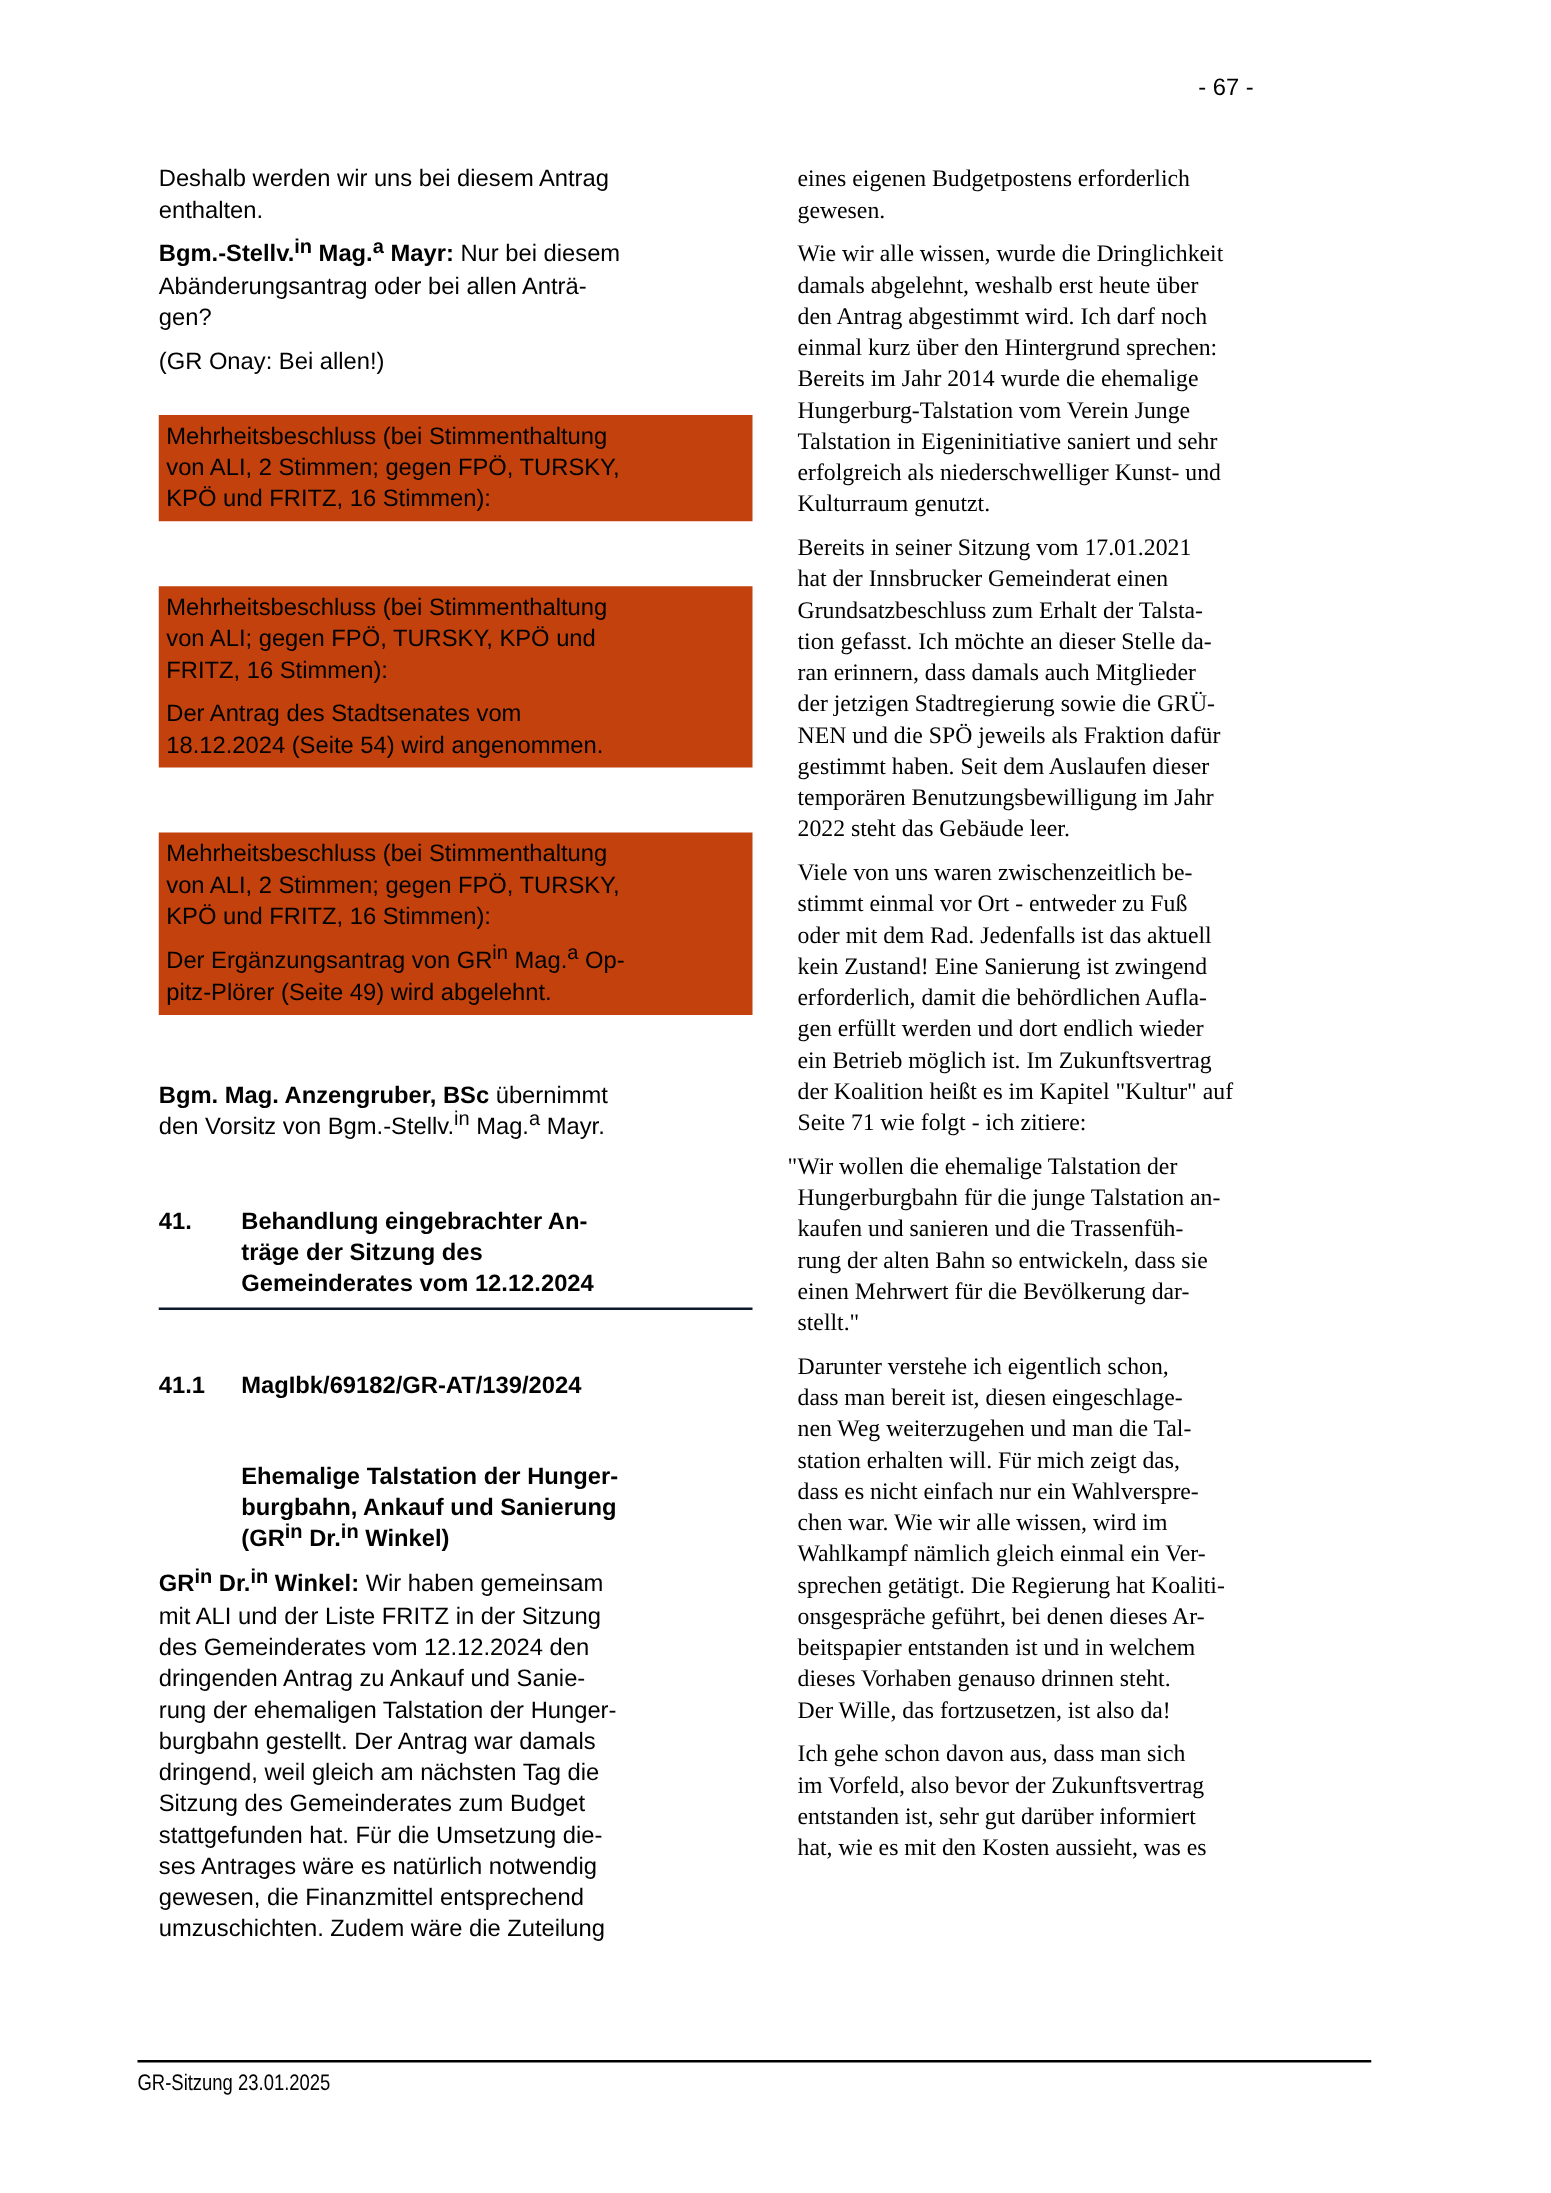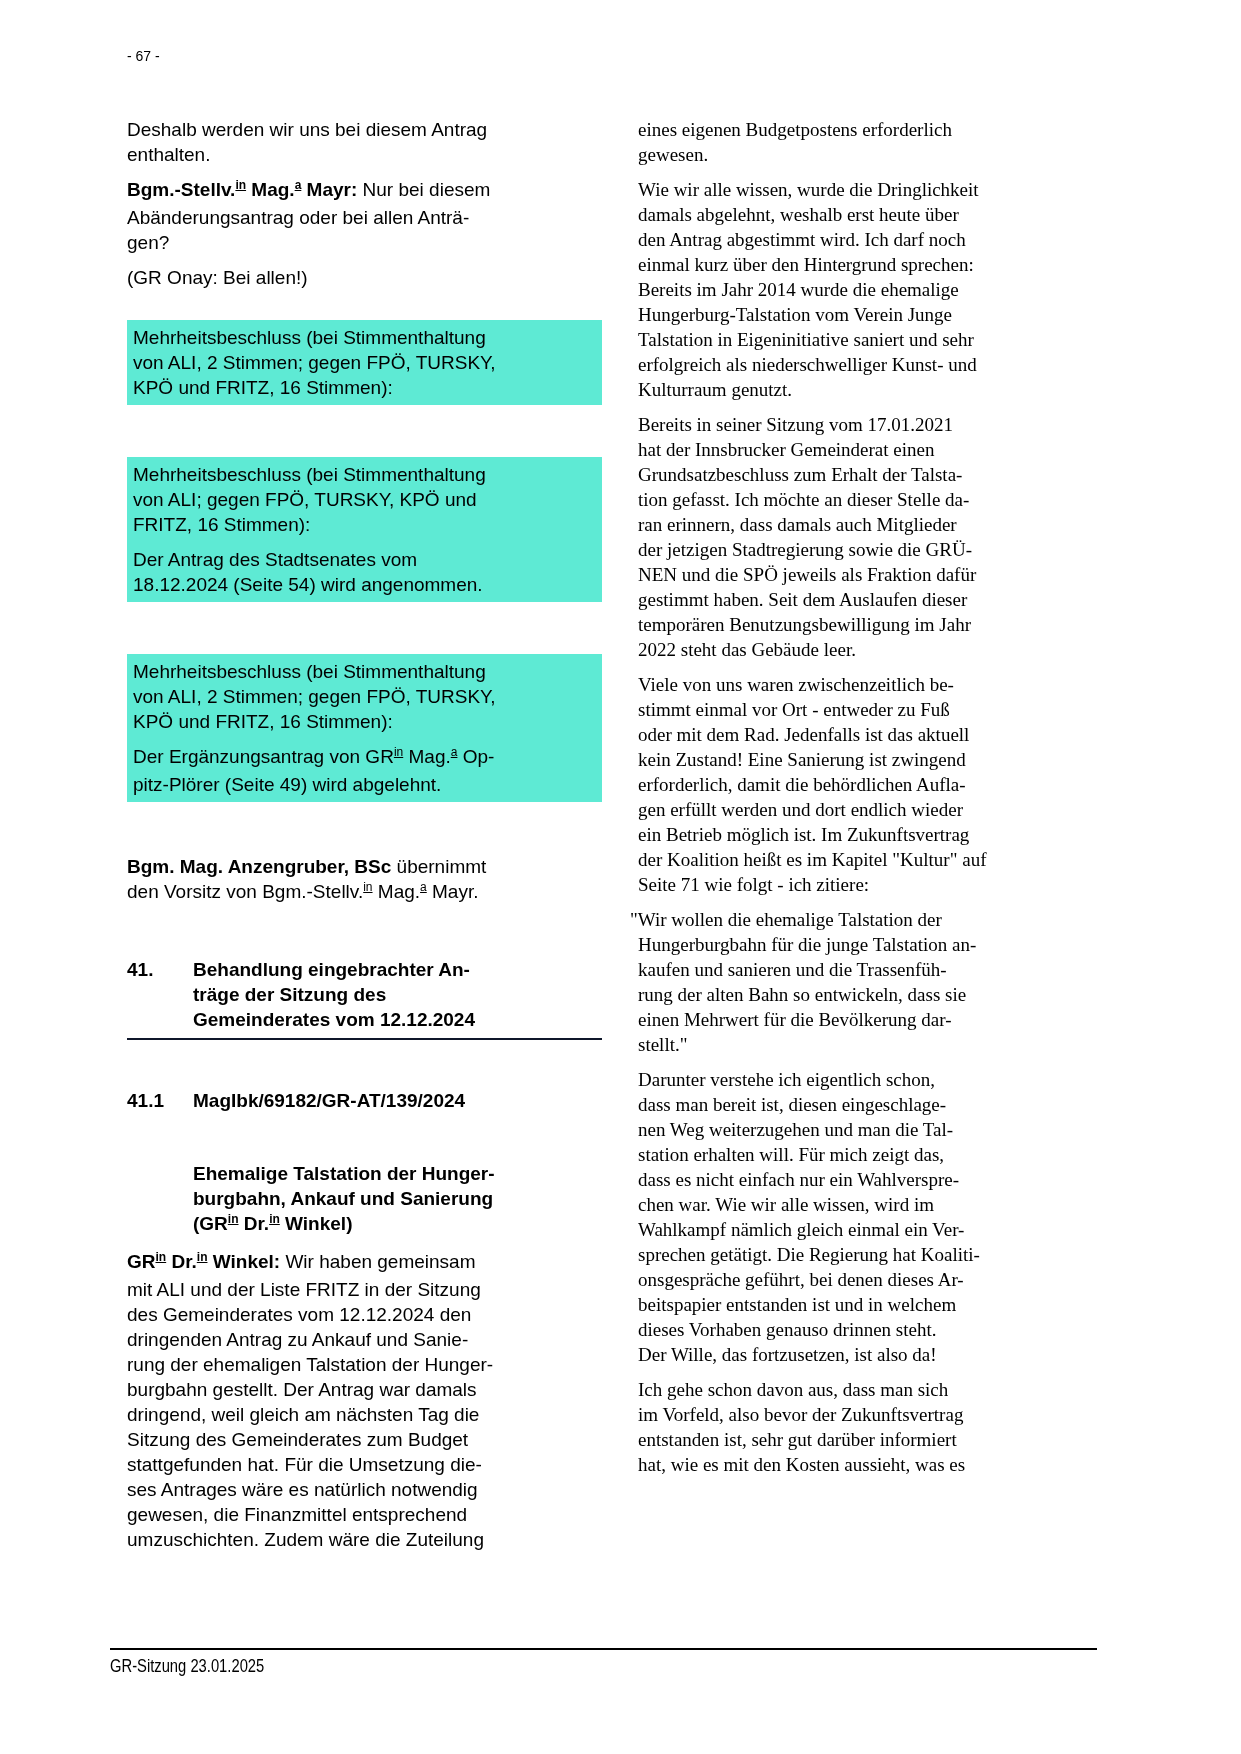--- a/index.html
+++ b/index.html
@@ -2,33 +2,33 @@
 <html lang="de"><head>
 <meta charset="utf-8">
 <style>
   html,body{margin:0;padding:0;}
   body{
     width:1241px;height:1754px;background:#ffffff;color:#000000;
     font-family:"Liberation Sans", sans-serif;
     position:relative;overflow:hidden;
   }
   .page-number{
-    margin-left:127px;width:876px;text-align:left;
-    padding-top:44px;font-size:14px;line-height:25px;
+    margin-left:127px;width:876px;text-align:right;
+    padding-top:58px;font-size:19px;line-height:25px;
   }
   .columns{
     display:flex;margin-left:127px;margin-top:48px;
   }
   .col-left{width:475px;flex:none;}
   .col-right{width:450px;flex:none;margin-left:36px;font-family:Liberation Serif, serif;}
   p.para{font-size:19px;line-height:25px;margin:0 0 10px 0;white-space:pre-line;}
   .b{font-weight:bold;}
-  .sup{font-size:12px;position:relative;top:-7px;text-decoration:underline;}
+  .sup{font-size:16px;position:relative;top:-7px;}
   .shaded{
-    background:#5eead4;padding:5px 6px;margin:30px 0 52px 0;
+    background:#c2410c;padding:5px 6px;margin:30px 0 52px 0;
   }
   .shaded p.para{margin-bottom:10px;}
   .shaded p.para:last-child{margin-bottom:0;}
   .heading{display:flex;font-weight:bold;font-size:19px;line-height:25px;margin-top:48px;}
   .heading .h-num{width:66px;flex:none;}
   .heading .h-text{flex:1;white-space:pre-line;}
   .h-main{margin-top:50px;border-bottom:2px solid #0f172a;padding-bottom:6px;margin-bottom:12px;}
   .h-sub{margin-bottom:16px;}
   .h-title{margin-bottom:10px;}
   .chair-note{margin-top:0;}

